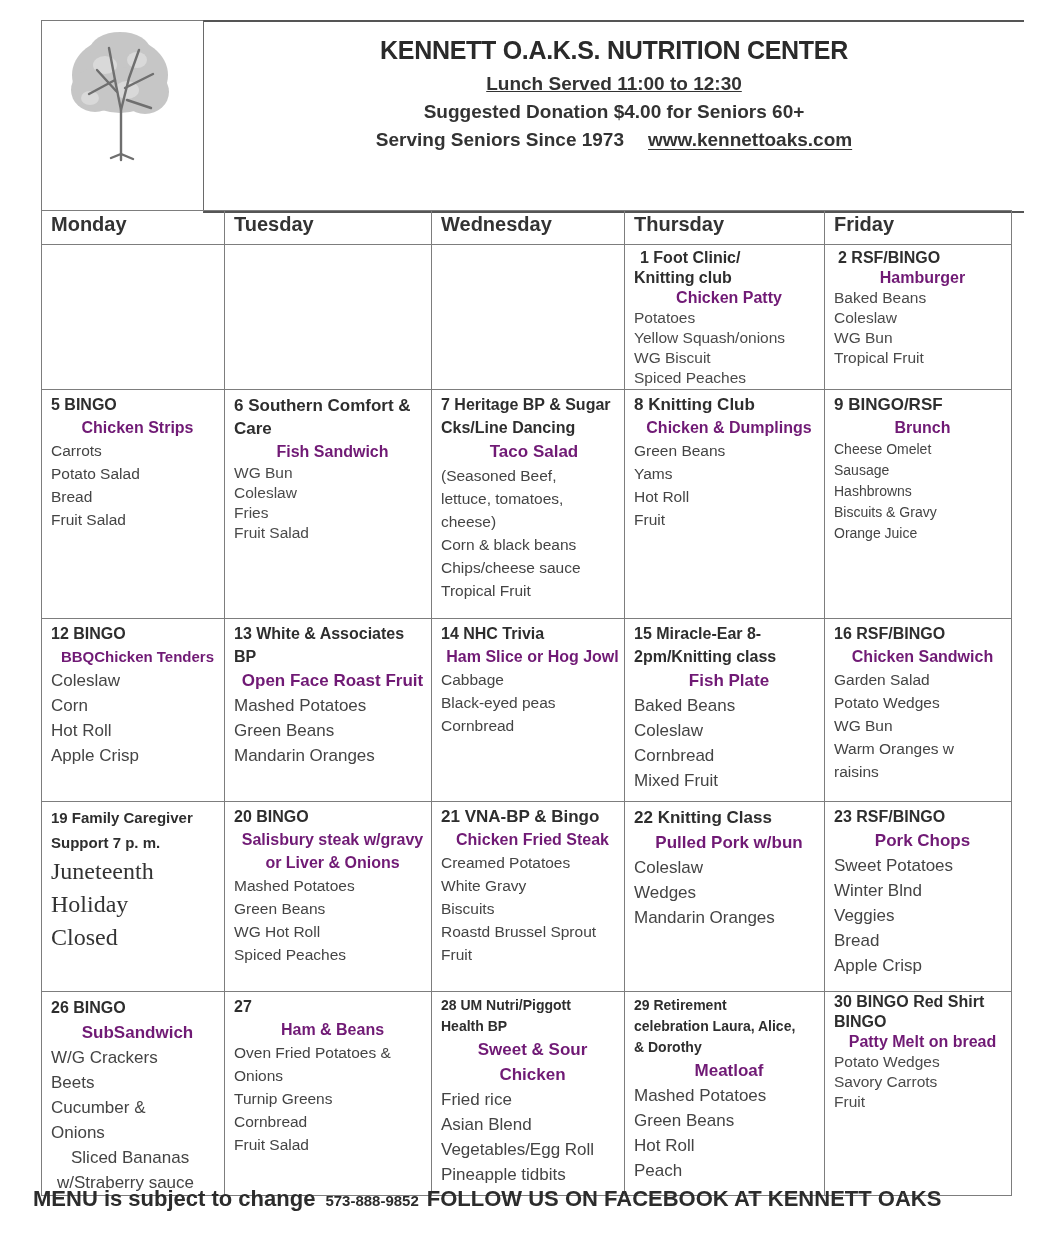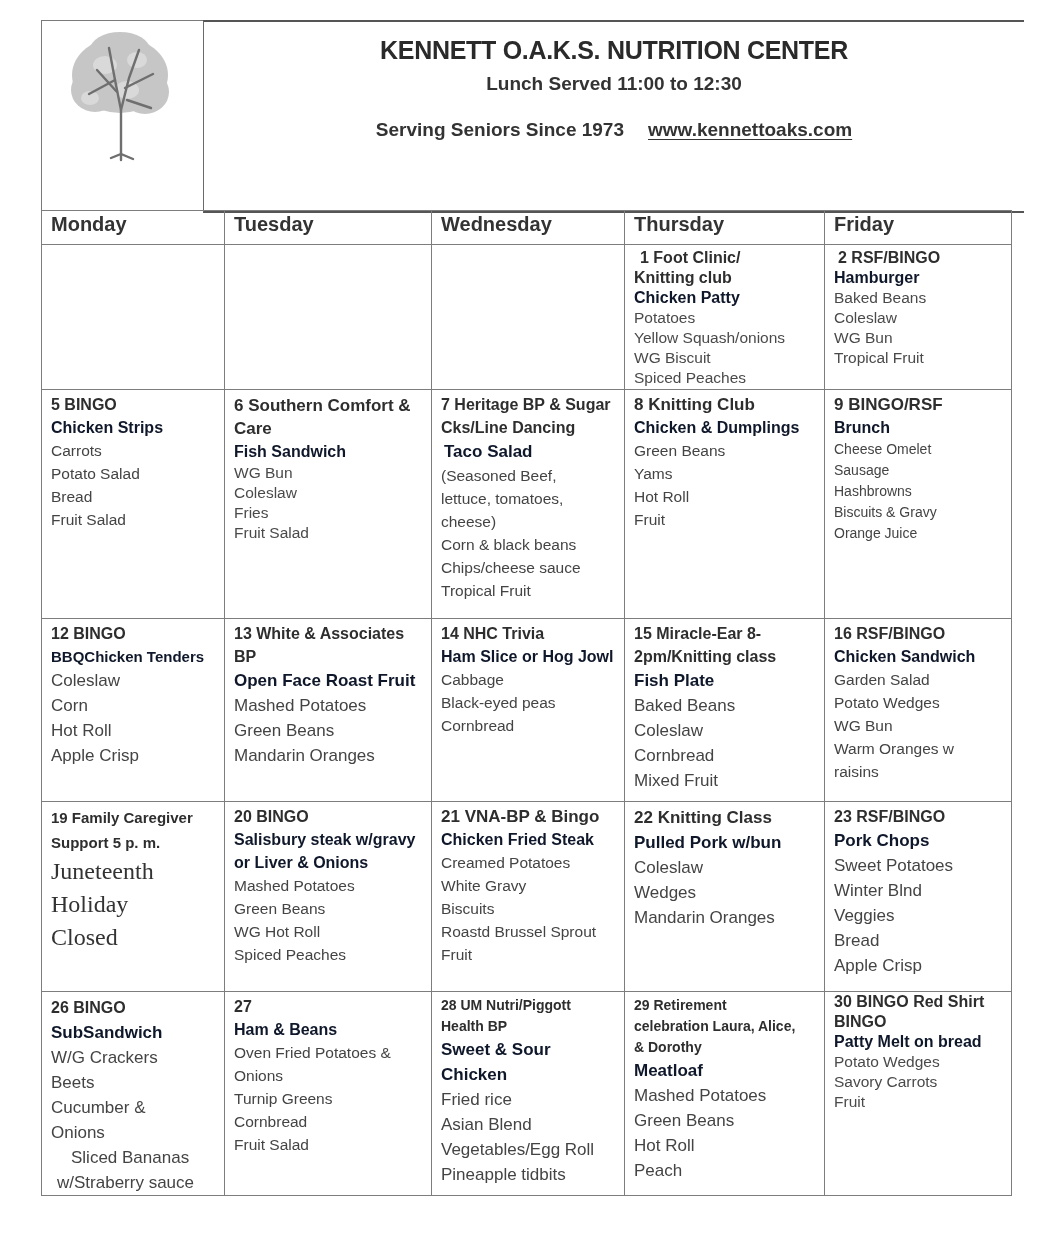--- a/index.html
+++ b/index.html
@@ -7,39 +7,39 @@
   .page { position: absolute; left: 3px; top: 0; width: 1041px; height: 1238px; }
 
   
   .hdr-box { position: absolute; left: 38px; top: 20px; width: 162px; height: 191px;
              border-left: 1.5px solid #7a7a7a; border-top: 1.5px solid #7a7a7a; }
   .hdr-title { position: absolute; left: 200px; top: 20px; width: 820px; height: 189px;
                border-left: 1.5px solid #6a6a6a; border-top: 2px solid #555; border-bottom: 2px solid #555;
                text-align: center; font-family: "Liberation Sans", sans-serif; }
   .hdr-title .l1 { font-size: 25px; font-weight: bold; margin-top: 14px; letter-spacing: -0.3px; color:#2a2a2a; }
   .hdr-title .l2 { font-size: 25px; font-weight: bold; margin-top: 7px; color:#2a2a2a; }
-  .hdr-title .l3 { font-size: 19px; font-weight: bold; margin-top: 8px; color:#333; }
+  .hdr-title .l3 { font-size: 19px; font-weight: bold; margin-top: 8px; color:#333;text-decoration:underline; }
   .hdr-title .l4 { font-size: 19px; font-weight: bold; margin-top: 6px; color:#333; }
-  .hdr-title .l5 { font-size: 19px; font-weight: bold; margin-top: 24px; color:#333; }
+  .hdr-title .l5 { font-size: 19px; font-weight: bold; margin-top: 6px; color:#333; }
   .hdr-title .l5 .site { margin-left: 24px; text-decoration: underline; text-underline-offset: 3px; }
   .tree { position: absolute; left: 62px; top: 30px; width: 110px; height: 132px; }
 
   
   table.cal { position: absolute; left: 38px; top: 210px; width: 970px; border-collapse: collapse;
               table-layout: fixed; font-family: "Liberation Sans", sans-serif; }
   table.cal th, table.cal td { border: 1.5px solid #7d7d7d; vertical-align: top; padding: 0 0 0 9px; text-align: left; }
   table.cal th { height: 31px; font-size: 20px; font-weight: bold; color: #333; padding-top: 2px; }
   .r1 td { height: 141px; }
   .r2 td { height: 225px; }
   .r3 td { height: 179px; }
   .r4 td { height: 186px; }
   .r5 td { height: 200px; }
 
   .cell-title { font-weight: bold; font-size: 16px; line-height: 23px; color: #2e2e2e; }
-  .cell-main  { font-weight: bold; font-size: 16px; line-height: 23px; color: #0f172a; }
+  .cell-main  { font-weight: bold; font-size: 16px; line-height: 23px; color: #701a75; text-align: center; }
   .cell-item  { font-size: 15.5px; line-height: 23px; color: #444; }
   .arial .cell-title { font-size: 16px; line-height: 20px; }
   .arial .cell-main { font-size: 16px; line-height: 20px; }
   .arial .cell-item { font-size: 15.5px; line-height: 20px; color:#4a4a4a; }
   .pad-top { padding-top: 3px !important; }
   .big .cell-item { font-size: 17px; line-height: 25px; }
   .big .cell-main { font-size: 17px; line-height: 25px; }
   .holiday { font-size: 24px; line-height: 33px; color: #333; font-family: Liberation Serif, serif; }
   .small-title { font-size: 14px !important; line-height: 21px !important; }
   .indent1 { padding-left: 20px; }
@@ -78,20 +78,21 @@
       <path d="M60 58 L88 44"></path>
       <path d="M50 50 L24 64"></path>
       <path d="M62 70 L86 78"></path>
       <path d="M46 128 L56 124 L68 129"></path>
     </g>
   </svg>
 
   <div class="hdr-title">
     <div class="l1">KENNETT O.A.K.S. NUTRITION CENTER</div>
     <div class="l3">Lunch Served 11:00 to 12:30</div>
+    <div class="l4">Suggested Donation $4.00 for Seniors 60+</div>
     <div class="l5">
       <span>Serving Seniors Since 1973</span><span class="site">www.kennettoaks.com</span>
     </div>
   </div>
 
   <table class="cal">
     <colgroup>
       <col style="width:183px">
         <col style="width:207px">
         <col style="width:193px">
@@ -221,21 +222,21 @@
           <div class="cell-item">Potato Wedges</div>
           <div class="cell-item">WG Bun</div>
           <div class="cell-item">Warm Oranges w</div>
           <div class="cell-item">raisins</div>
         </td>
       </tr>
 
       <tr class="r4">
         <td class="pad-top">
           <div class="cell-title" style="font-size:15px;line-height:25px">19 Family Caregiver</div>
-          <div class="cell-title" style="font-size:15px;line-height:25px">Support 5 p. m.</div>
+          <div class="cell-title" style="font-size:15px;line-height:25px">Support 7 p. m.</div>
           <div class="holiday">Juneteenth</div>
           <div class="holiday">Holiday</div>
           <div class="holiday">Closed</div>
         </td>
         <td class="pad-top">
           <div class="cell-title">20  BINGO</div>
           <div class="cell-main">Salisbury steak w/gravy</div>
           <div class="cell-main">or Liver &amp; Onions</div>
           <div class="cell-item">Mashed Potatoes</div>
           <div class="cell-item">Green Beans</div>
@@ -314,13 +315,16 @@
           <div class="cell-title">BINGO</div>
           <div class="cell-main">Patty Melt on bread</div>
           <div class="cell-item">Potato Wedges</div>
           <div class="cell-item">Savory Carrots</div>
           <div class="cell-item">Fruit</div>
         </td>
       </tr>
     </tbody>
   </table>
 
+  <div class="footer">
+    <span class="f1">MENU is subject to change</span><span class="f2">573-888-9852</span><span class="f3">FOLLOW US ON FACEBOOK AT KENNETT OAKS</span>
+  </div>
 </div>
 
 </body></html>

